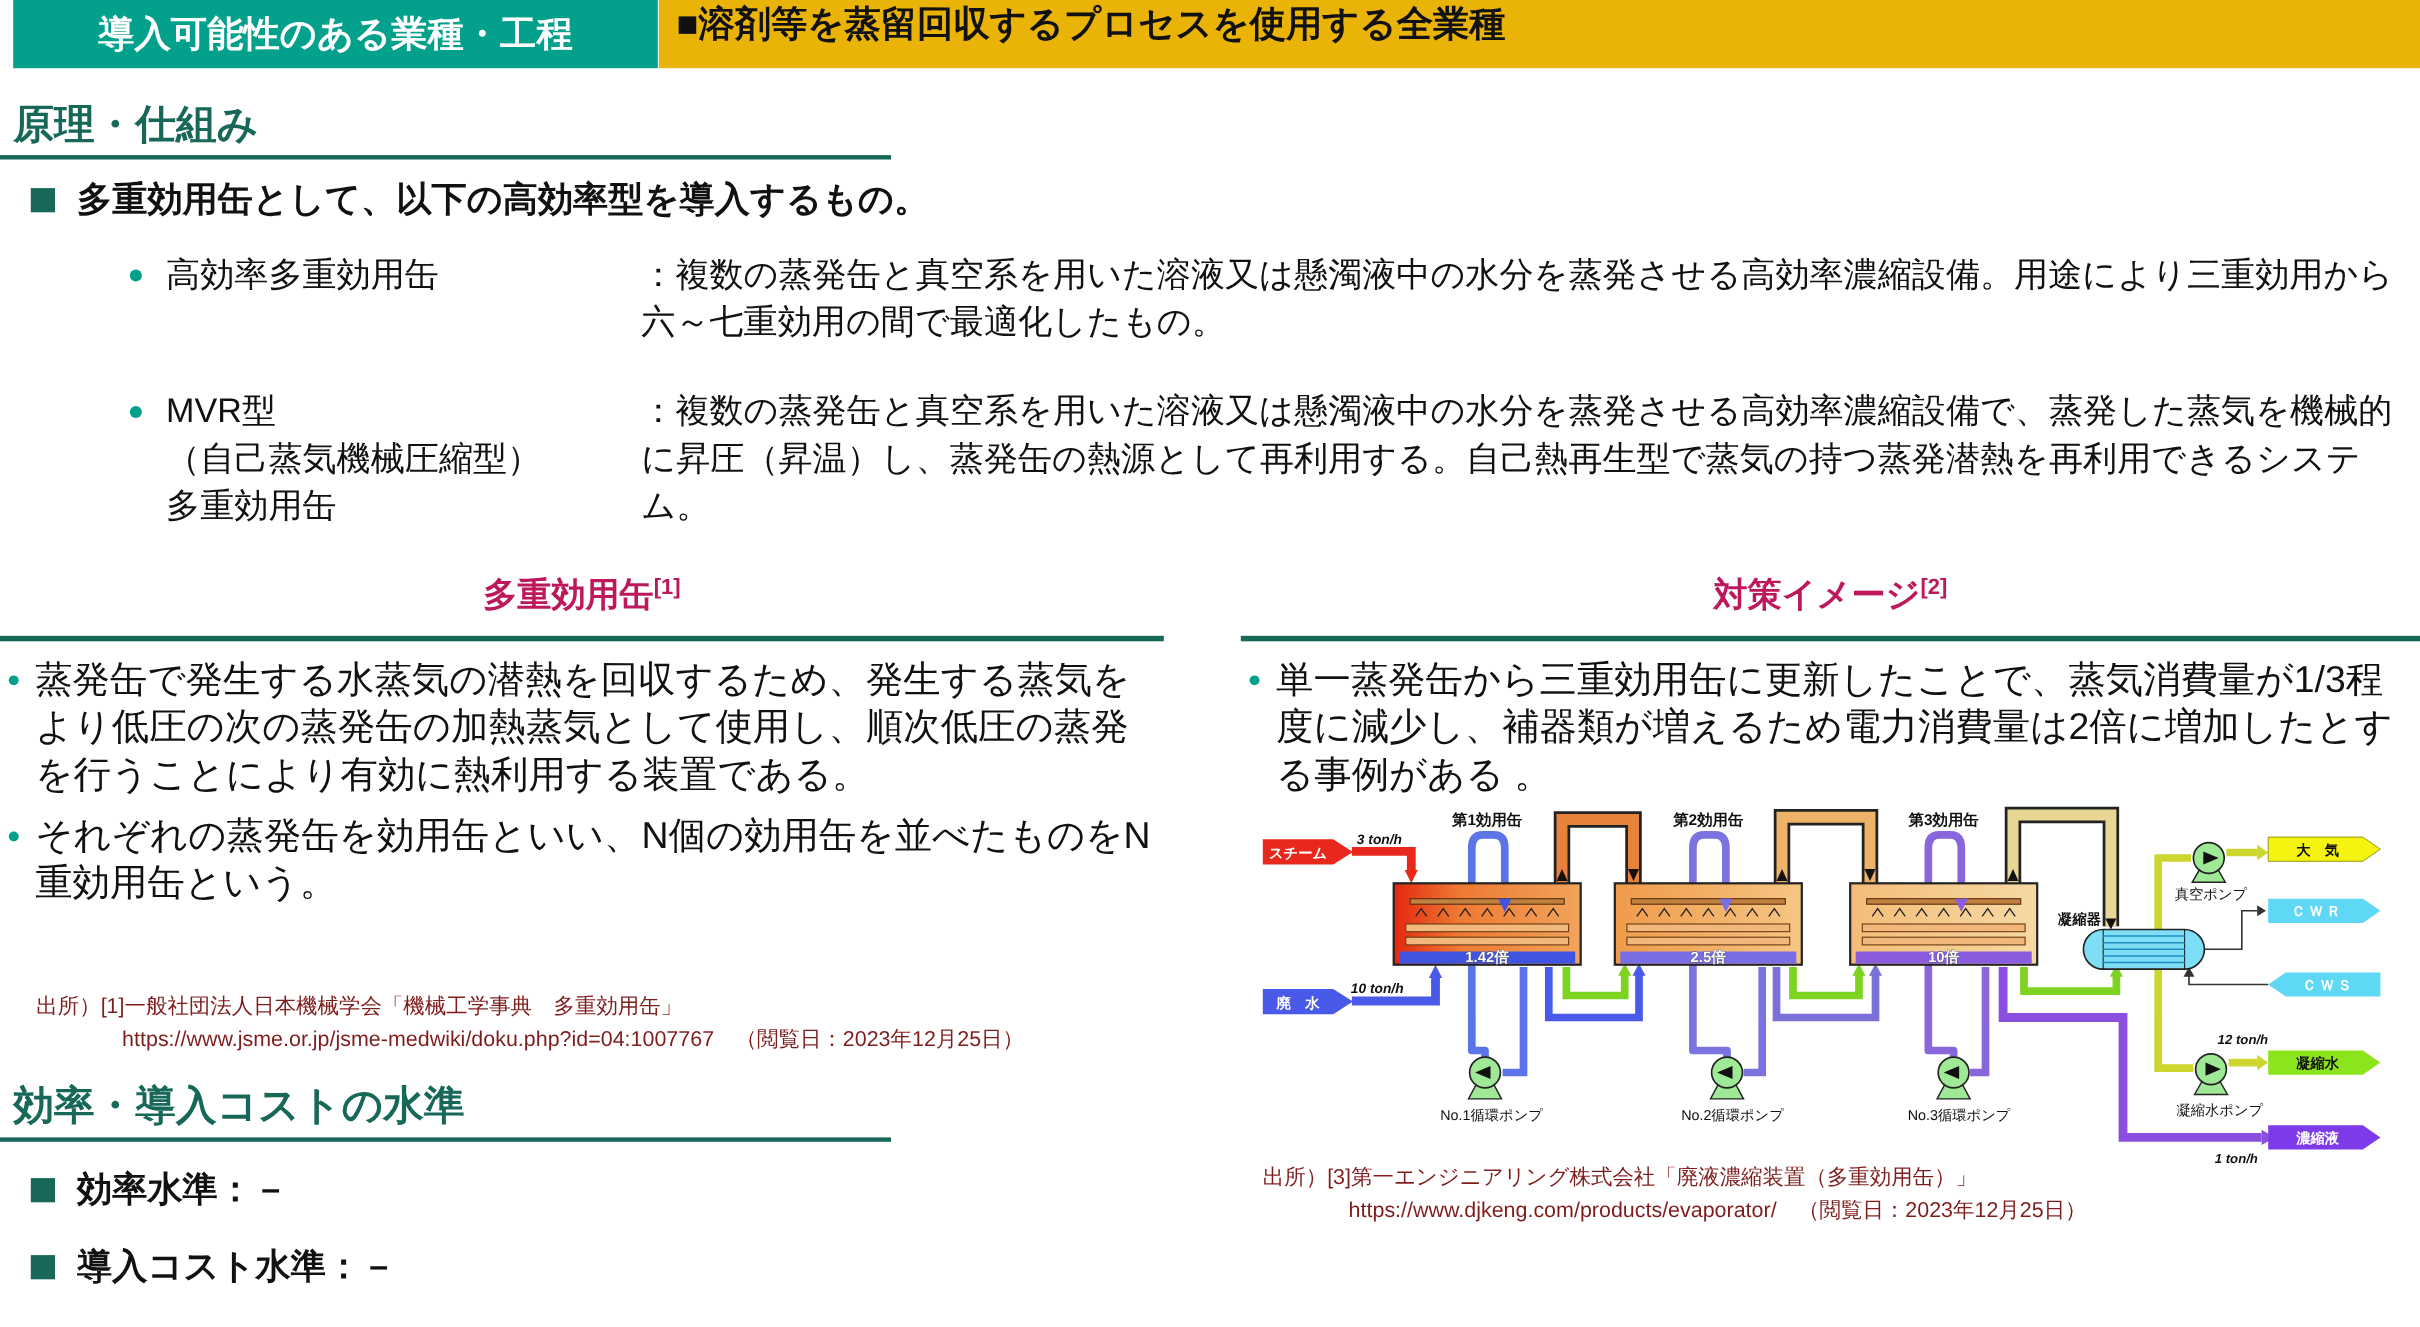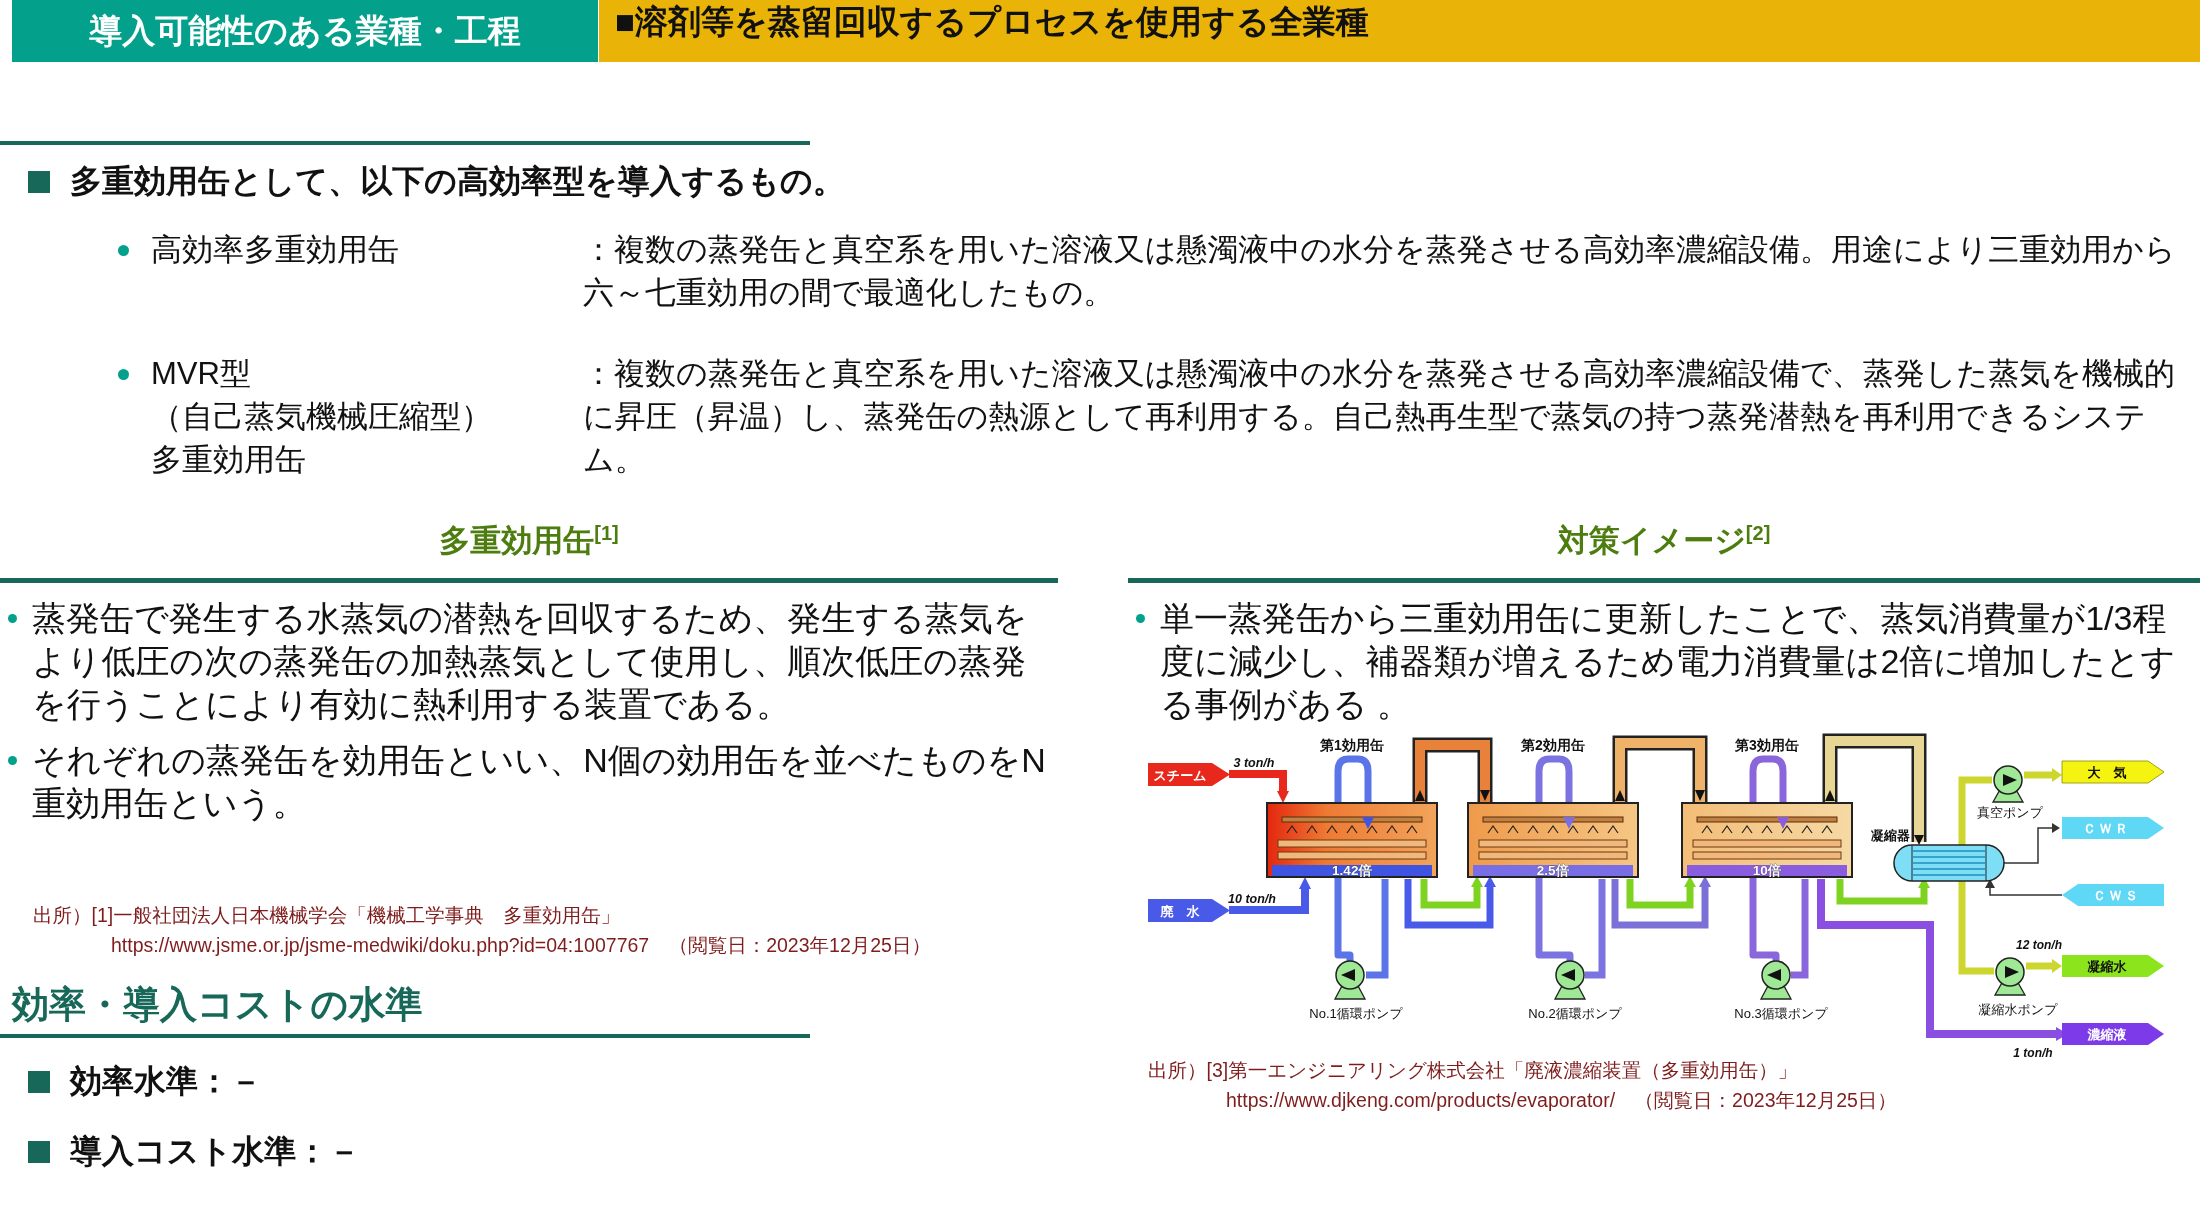--- a/index.html
+++ b/index.html
@@ -18,21 +18,21 @@
     display:flex; align-items:flex-start; padding-left:16px; box-sizing:border-box;
   }
   .sec-title { position:absolute; color:#176858; font-weight:bold; font-size:37px; }
   .sec-rule  { position:absolute; height:4px; background:#176858; }
   .lead-row  { position:absolute; display:flex; align-items:center; gap:20px; font-size:32px;font-weight:bold; }
   .sq { width:22px; height:22px; background:#176858; flex:0 0 auto; }
   .def-row { position:absolute; left:118px; display:flex; align-items:flex-start; }
   .def-dot { width:11px; height:11px; border-radius:50%; background:#03a08c; margin-top:17px; flex:0 0 auto; }
   .def-term { width:432px; margin-left:22px; font-size:31px; line-height:43px; flex:0 0 auto; }
   .def-desc { width:1598px; font-size:31px; line-height:43px; }
-  .panel-title { position:absolute; top:520px; font-size:31px; font-weight:bold; color:#4d7c0f; text-align:center; }
+  .panel-title { position:absolute; top:520px; font-size:31px; font-weight:bold; color:#be185d; text-align:center; }
   .panel-title sup { font-size:20px; }
   .panel-rule { position:absolute; top:578px; height:5px; background:#176858; }
   .blist { position:absolute; }
   .blist .bi { display:flex; align-items:flex-start; font-size:34px; line-height:43px; margin-bottom:13px; }
   .bdot { width:9px; height:9px; border-radius:50%; background:#03a08c; margin:17px 15px 0 0; flex:0 0 auto; }
   .src { position:absolute; font-size:19.5px; line-height:30px; color:#7f1d1d; }
   .src .l2 { padding-left:78px; }
   .diagram { position:absolute; left:1140px; top:693px; width:1050px; height:368px; }
   svg text { font-family:"Liberation Sans", sans-serif; }
 </style>
@@ -41,20 +41,21 @@
 
 <div class="slide">
 
   <div class="tag-box">
     <span>導入可能性のある業種・工程</span>
   </div>
   <div class="top-bar">
     <span>■溶剤等を蒸留回収するプロセスを使用する全業種</span>
   </div>
 
+  <div class="sec-title" style="left:12px; top:88px;">原理・仕組み</div>
   <div class="sec-rule" style="left:0; top:141px; width:810px;"></div>
 
   <div class="lead-row" style="left:28px; top:160px;">
     <span class="sq"></span>
     <span>多重効用缶として、以下の高効率型を導入するもの。</span>
   </div>
 
   <div class="def-row" style="top:228px;">
     <span class="def-dot"></span>
     <div class="def-term">

